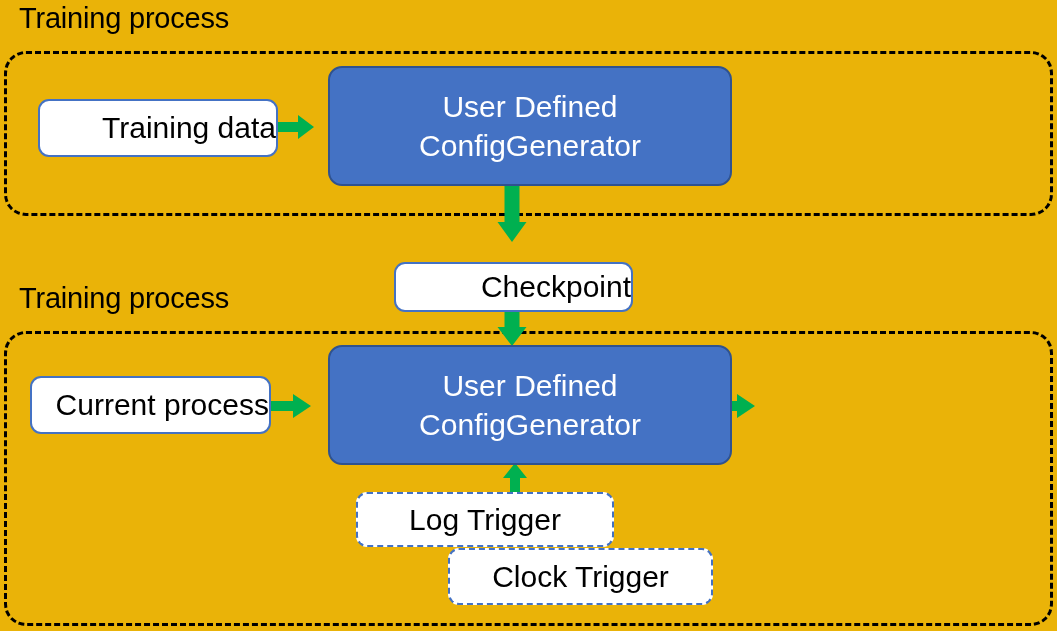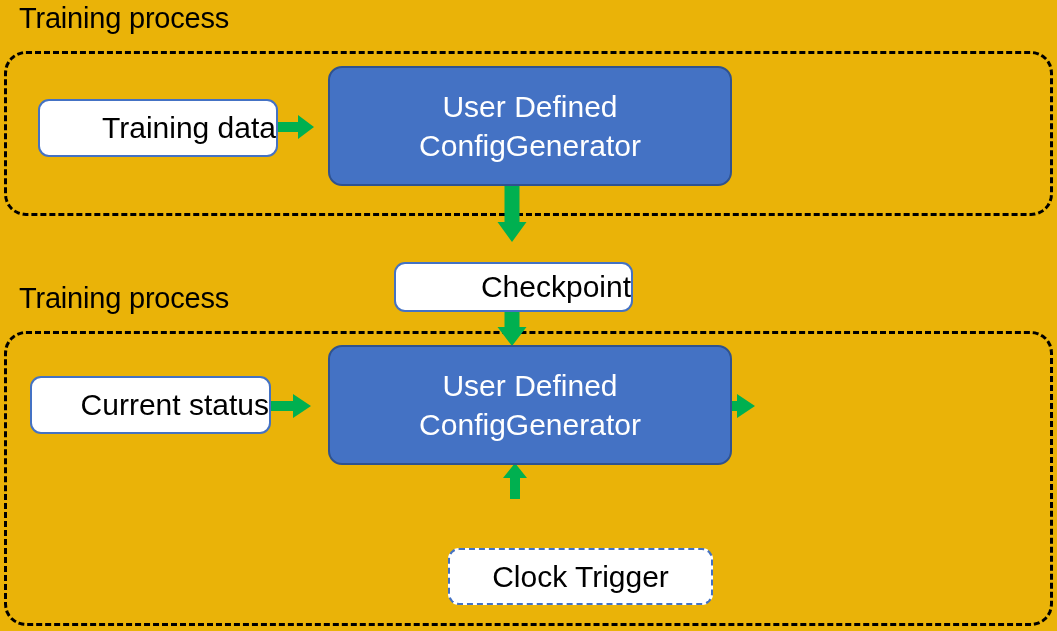--- a/index.html
+++ b/index.html
@@ -154,27 +154,30 @@
   <div class="node-filled" id="node-generator-training">
     <span>User Defined</span>
     <span>ConfigGenerator</span>
   </div>
 
   <div class="node-plain" id="node-checkpoint">
     <span>Checkpoint</span>
   </div>
 
   <div class="node-plain" id="node-current-status">
-    <span>Current status</span>
+    <span>Current process</span>
   </div>
 
   <div class="node-filled" id="node-generator-inference">
     <span>User Defined</span>
     <span>ConfigGenerator</span>
   </div>
 
 
+  <div class="node-trigger" id="node-log-trigger">
+    <span>Log Trigger</span>
+  </div>
 
   <div class="node-trigger" id="node-clock-trigger">
     <span>Clock Trigger</span>
   </div>
 
 </div>
 
 </body></html>

